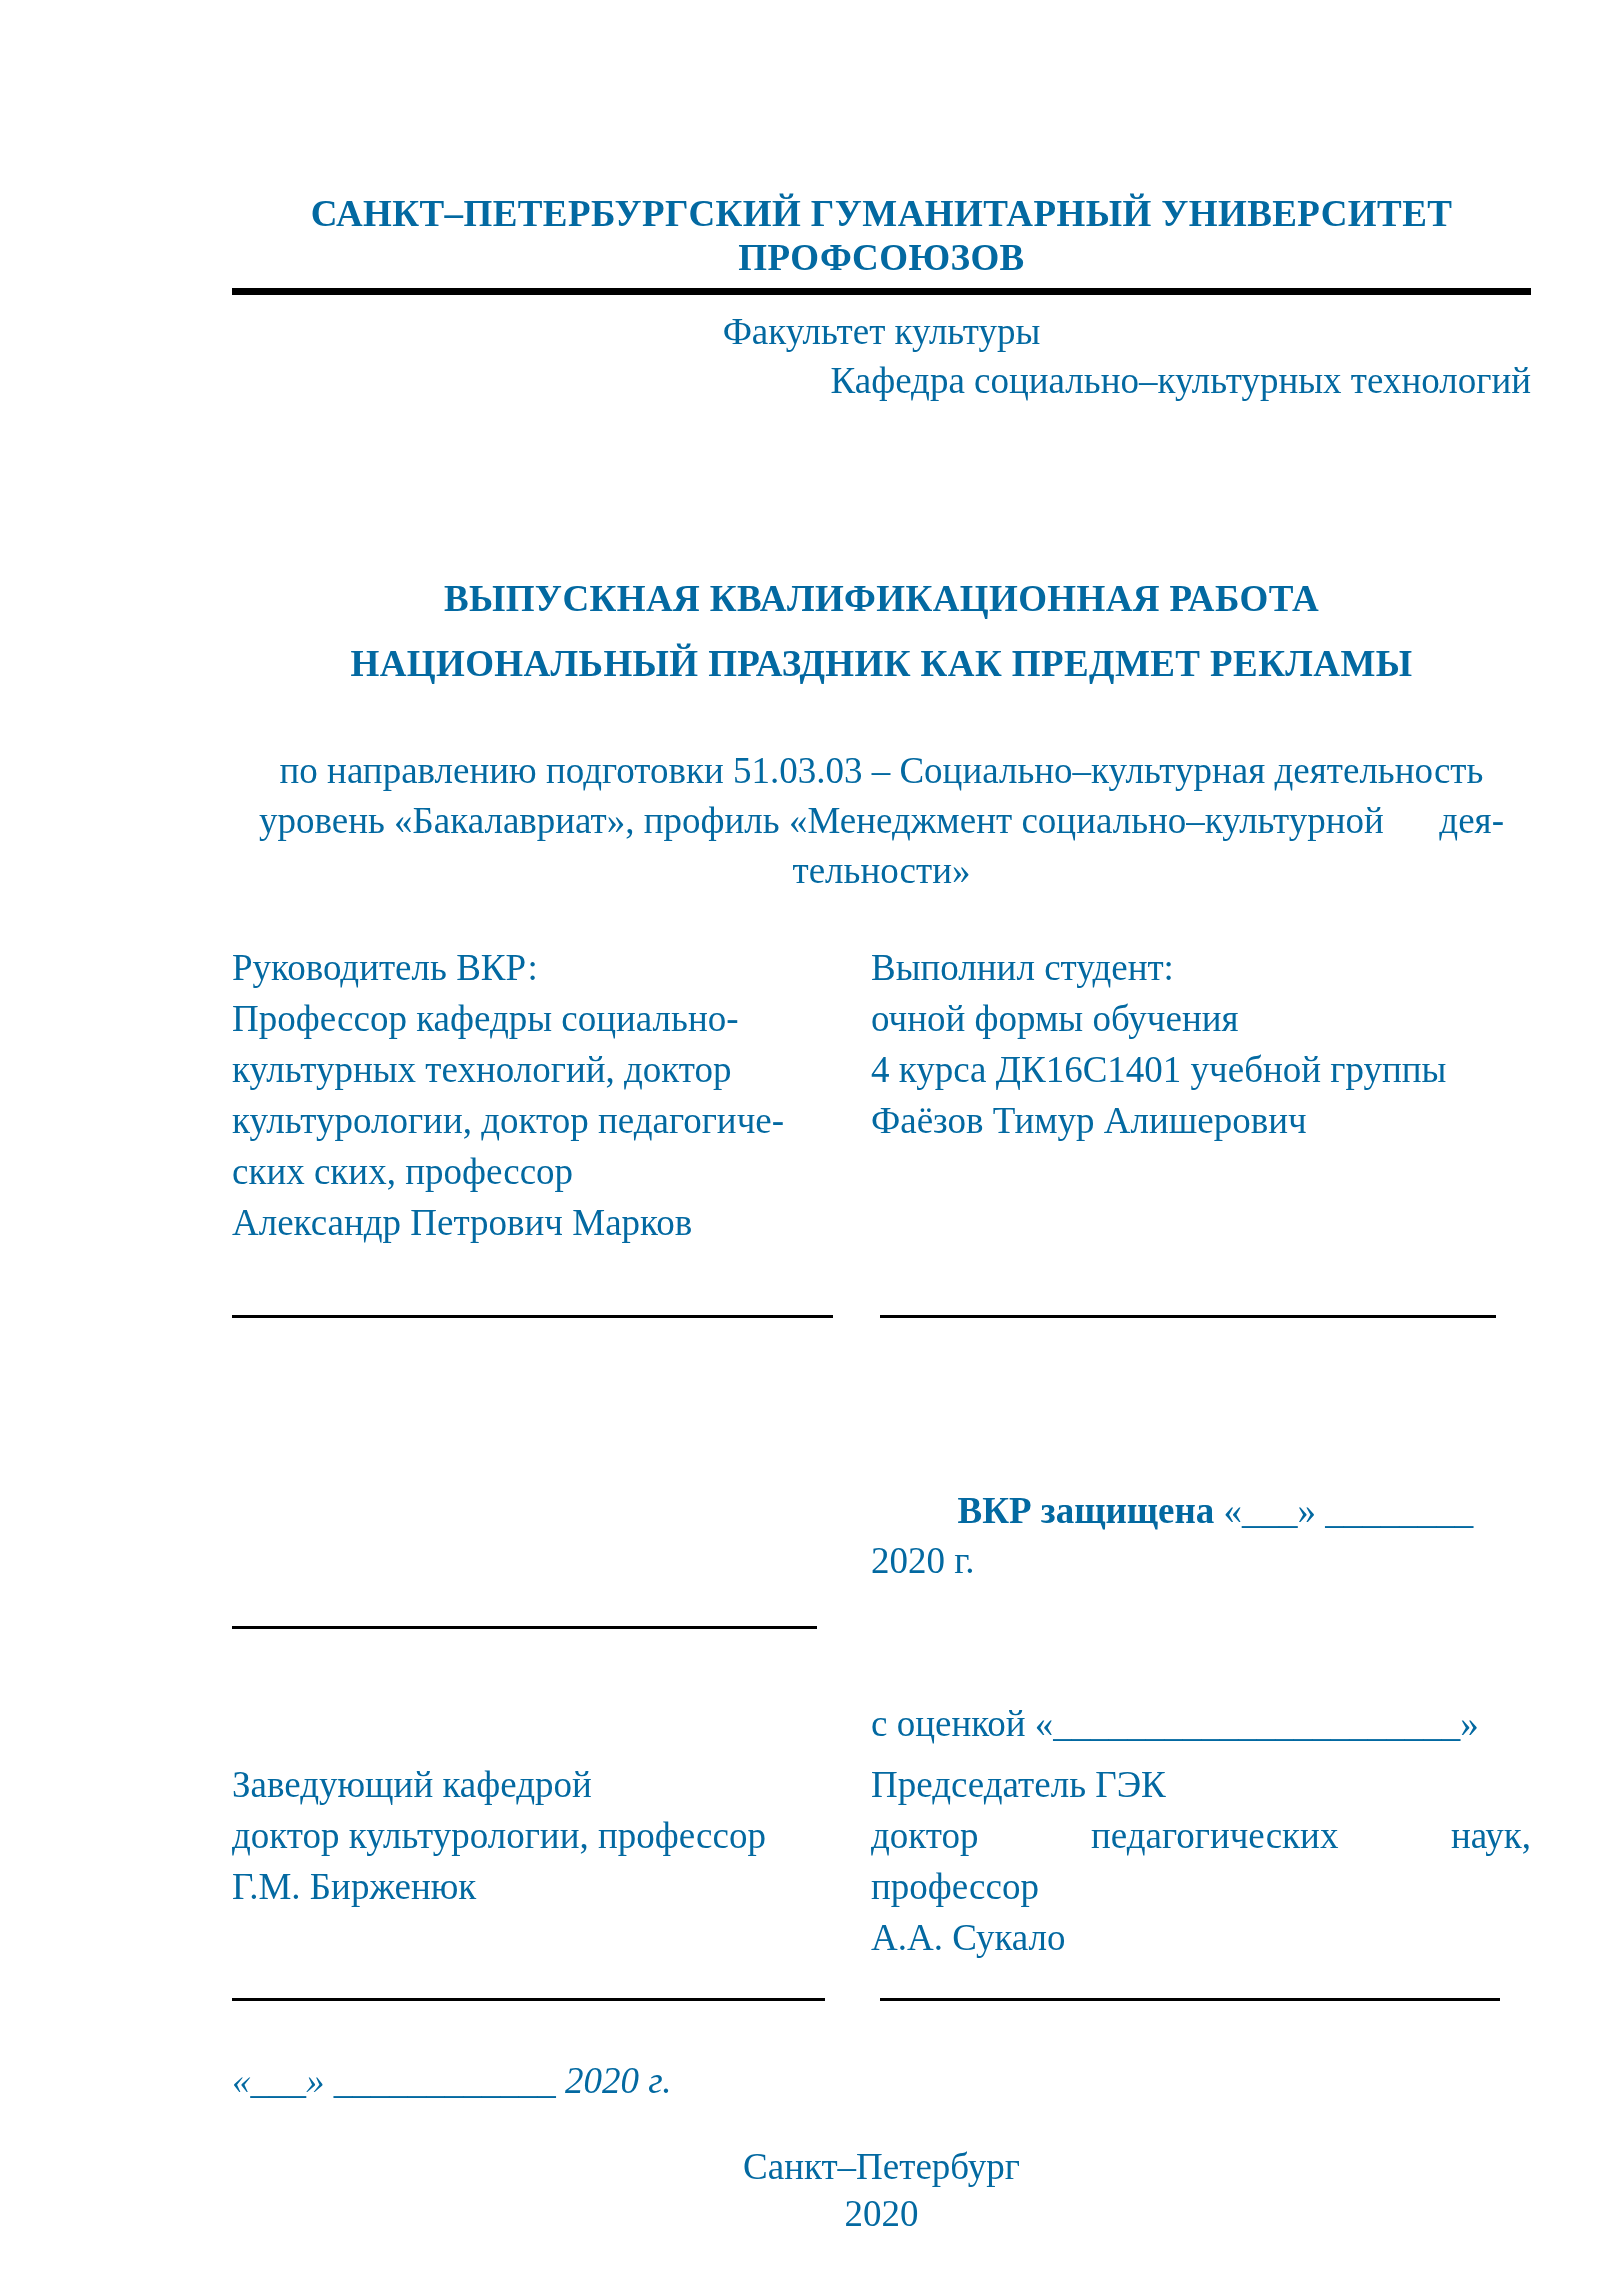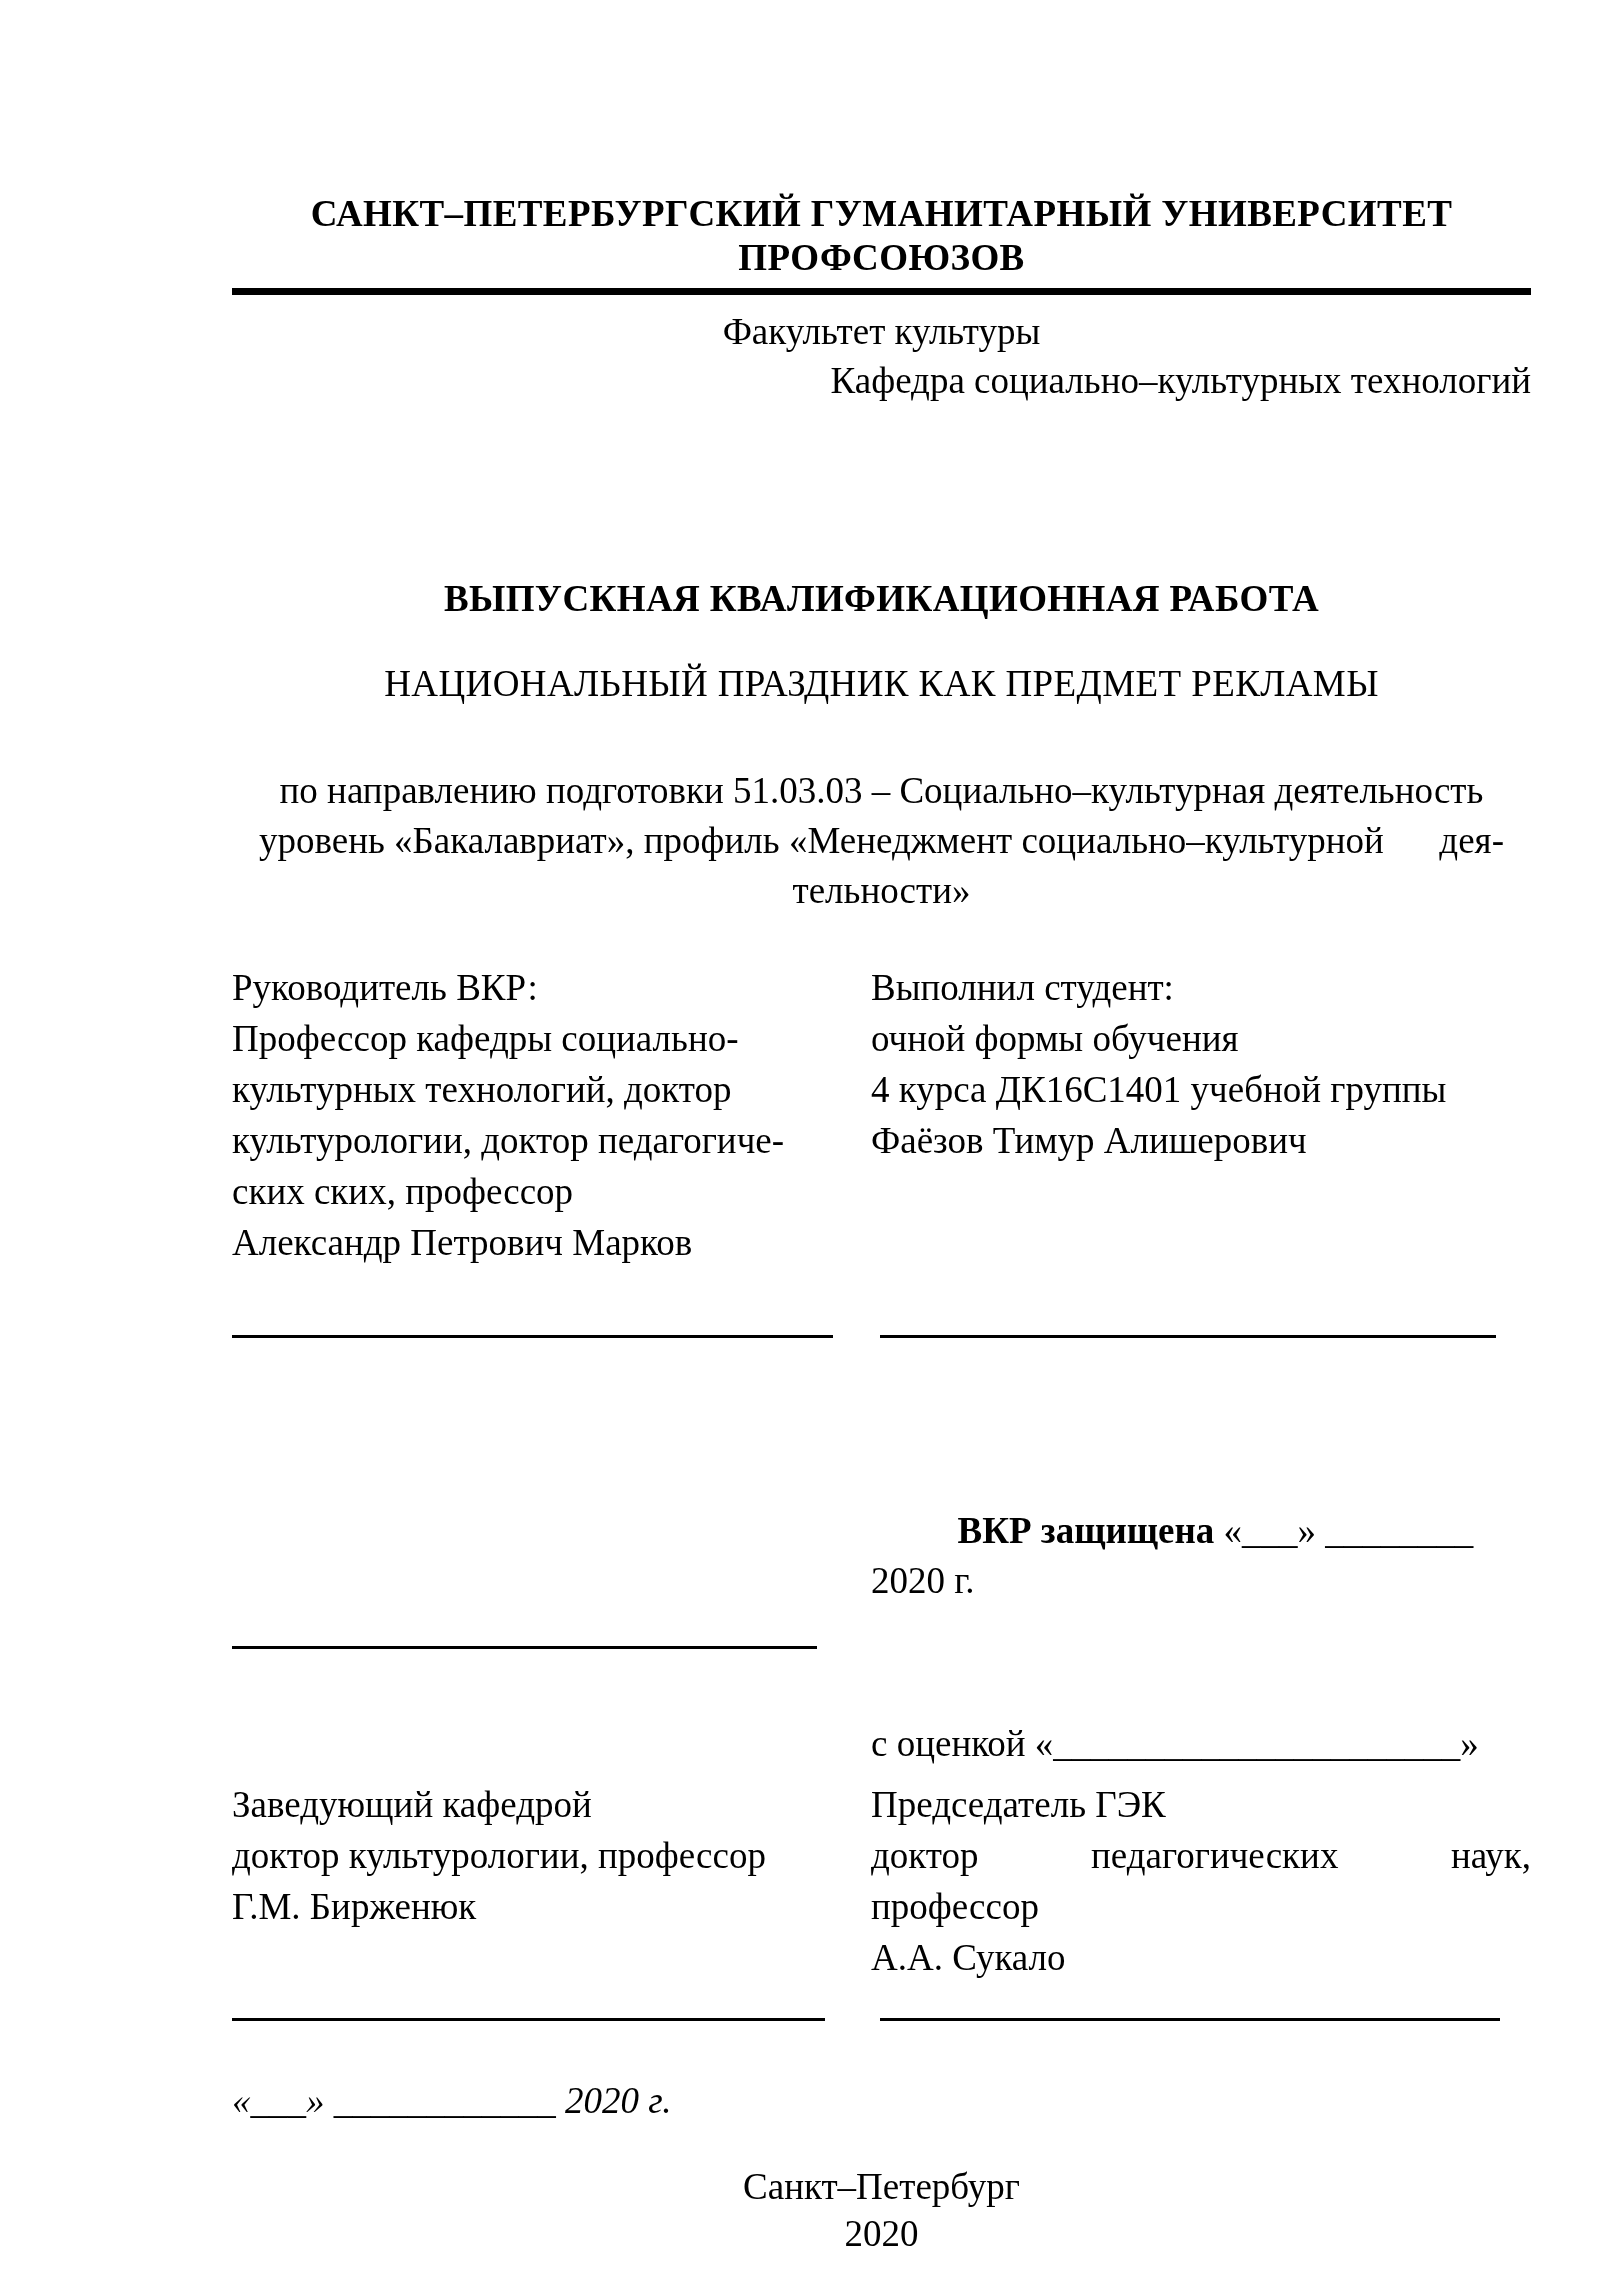--- a/index.html
+++ b/index.html
@@ -3,33 +3,33 @@
 <meta charset="utf-8">
 <style>
   html,body{margin:0;padding:0;background:#888;}
   .page{
     position:relative;
     width:1622px;height:2295px;
     background:#ffffff;
     box-sizing:border-box;
     padding:192px 91px 0 232px;
     font-family:"Liberation Serif","DejaVu Serif",serif;
-    font-size:37px;color:#000000;
+    font-size:37px;color:#0369a1;
   }
   .pre{white-space:pre-wrap;}
   .bold{font-weight:bold;margin-left:31px;}
   .university{
     font-weight:bold;text-align:center;line-height:44px;
     padding-bottom:7.9px;border-bottom:7px solid #000;
     letter-spacing:0.4px;
   }
   .faculty{margin-top:12.6px;text-align:center;line-height:49px;}
   .department{text-align:right;line-height:49px;}
   .work-type{margin-top:169px;font-weight:bold;text-align:center;line-height:49px;letter-spacing:0.4px;}
-  .thesis-title{margin-top:36px;font-weight:normal;text-align:center;line-height:49px;letter-spacing:0.4px;}
+  .thesis-title{margin-top:16px;font-weight:bold;text-align:center;line-height:49px;letter-spacing:0.4px;}
   .program{margin-top:58px;text-align:center;line-height:50px;}
   .columns{display:flex;margin-top:46px;}
   .col-left{width:589px;line-height:51px;}
   .col-right{margin-left:50px;flex:1;line-height:51px;}
   .sig-row{display:flex;}
   .sig-row-1{margin-top:67px;}
   .sigline{border-bottom:3.9px solid #000;height:0;}
   .sig-sup{width:601px;}
   .sig-stu{margin-left:47px;width:616px;}
   .row2{display:flex;margin-top:118px;line-height:50px;}

